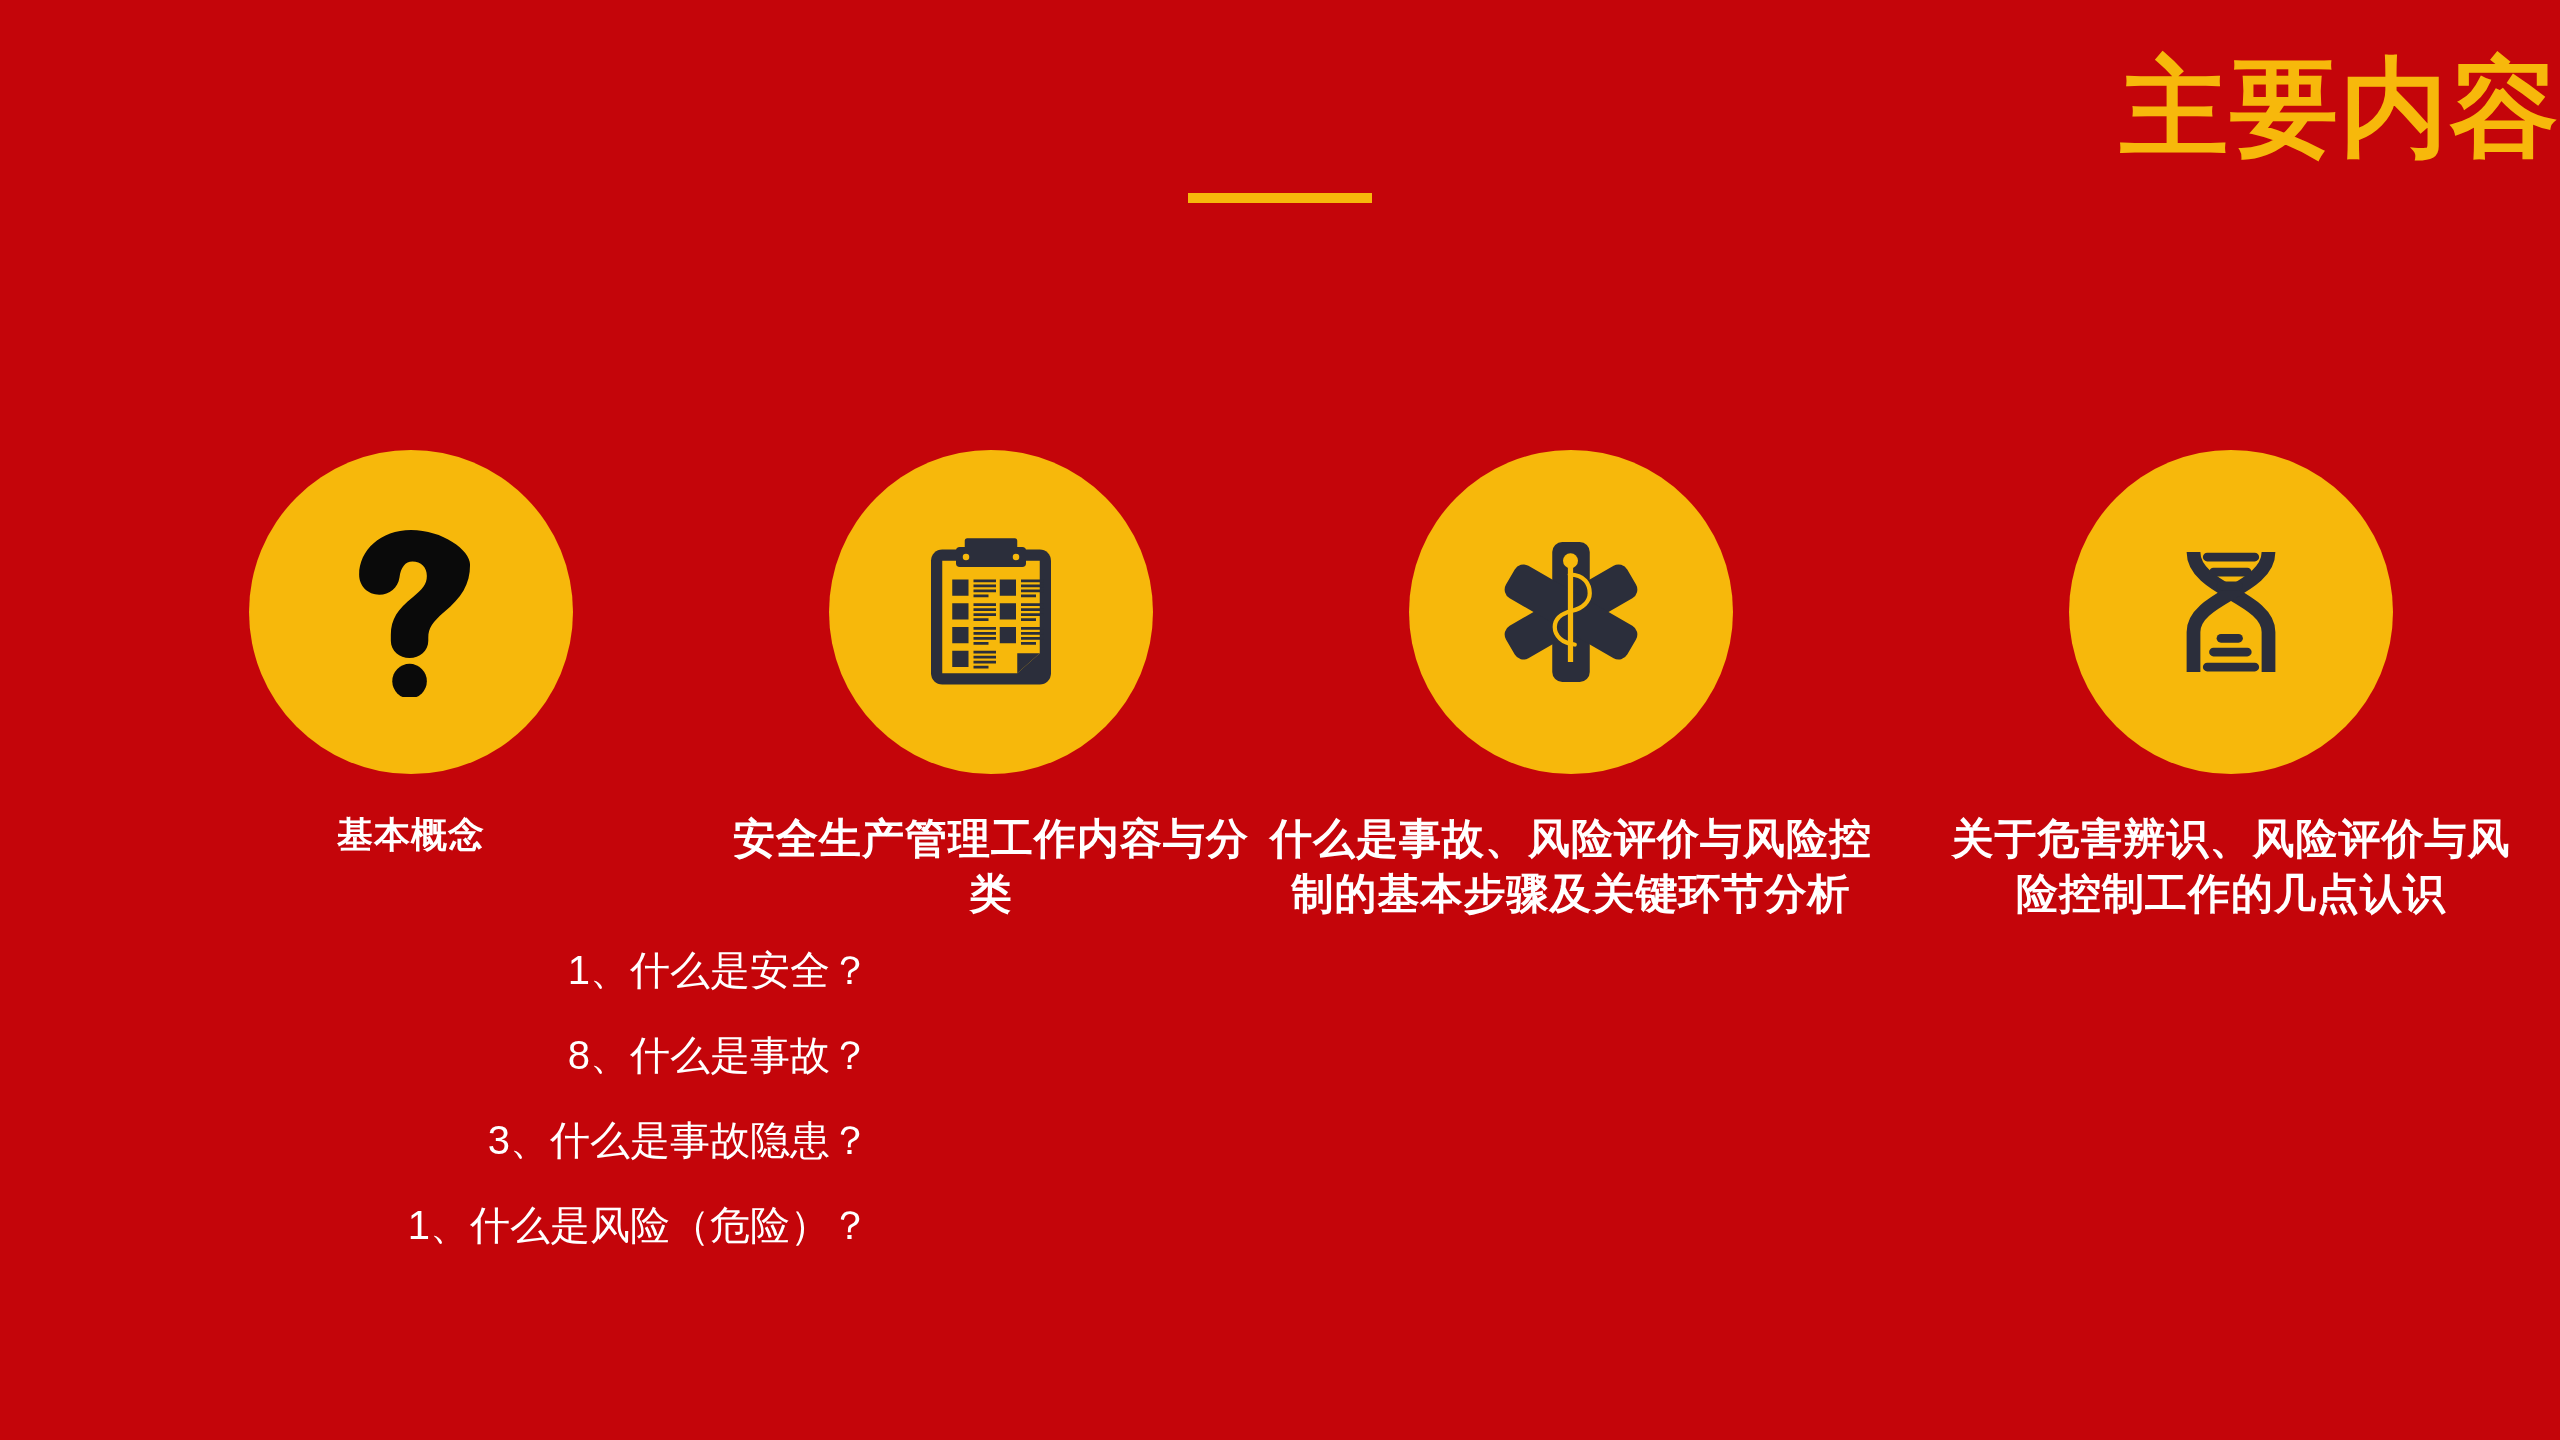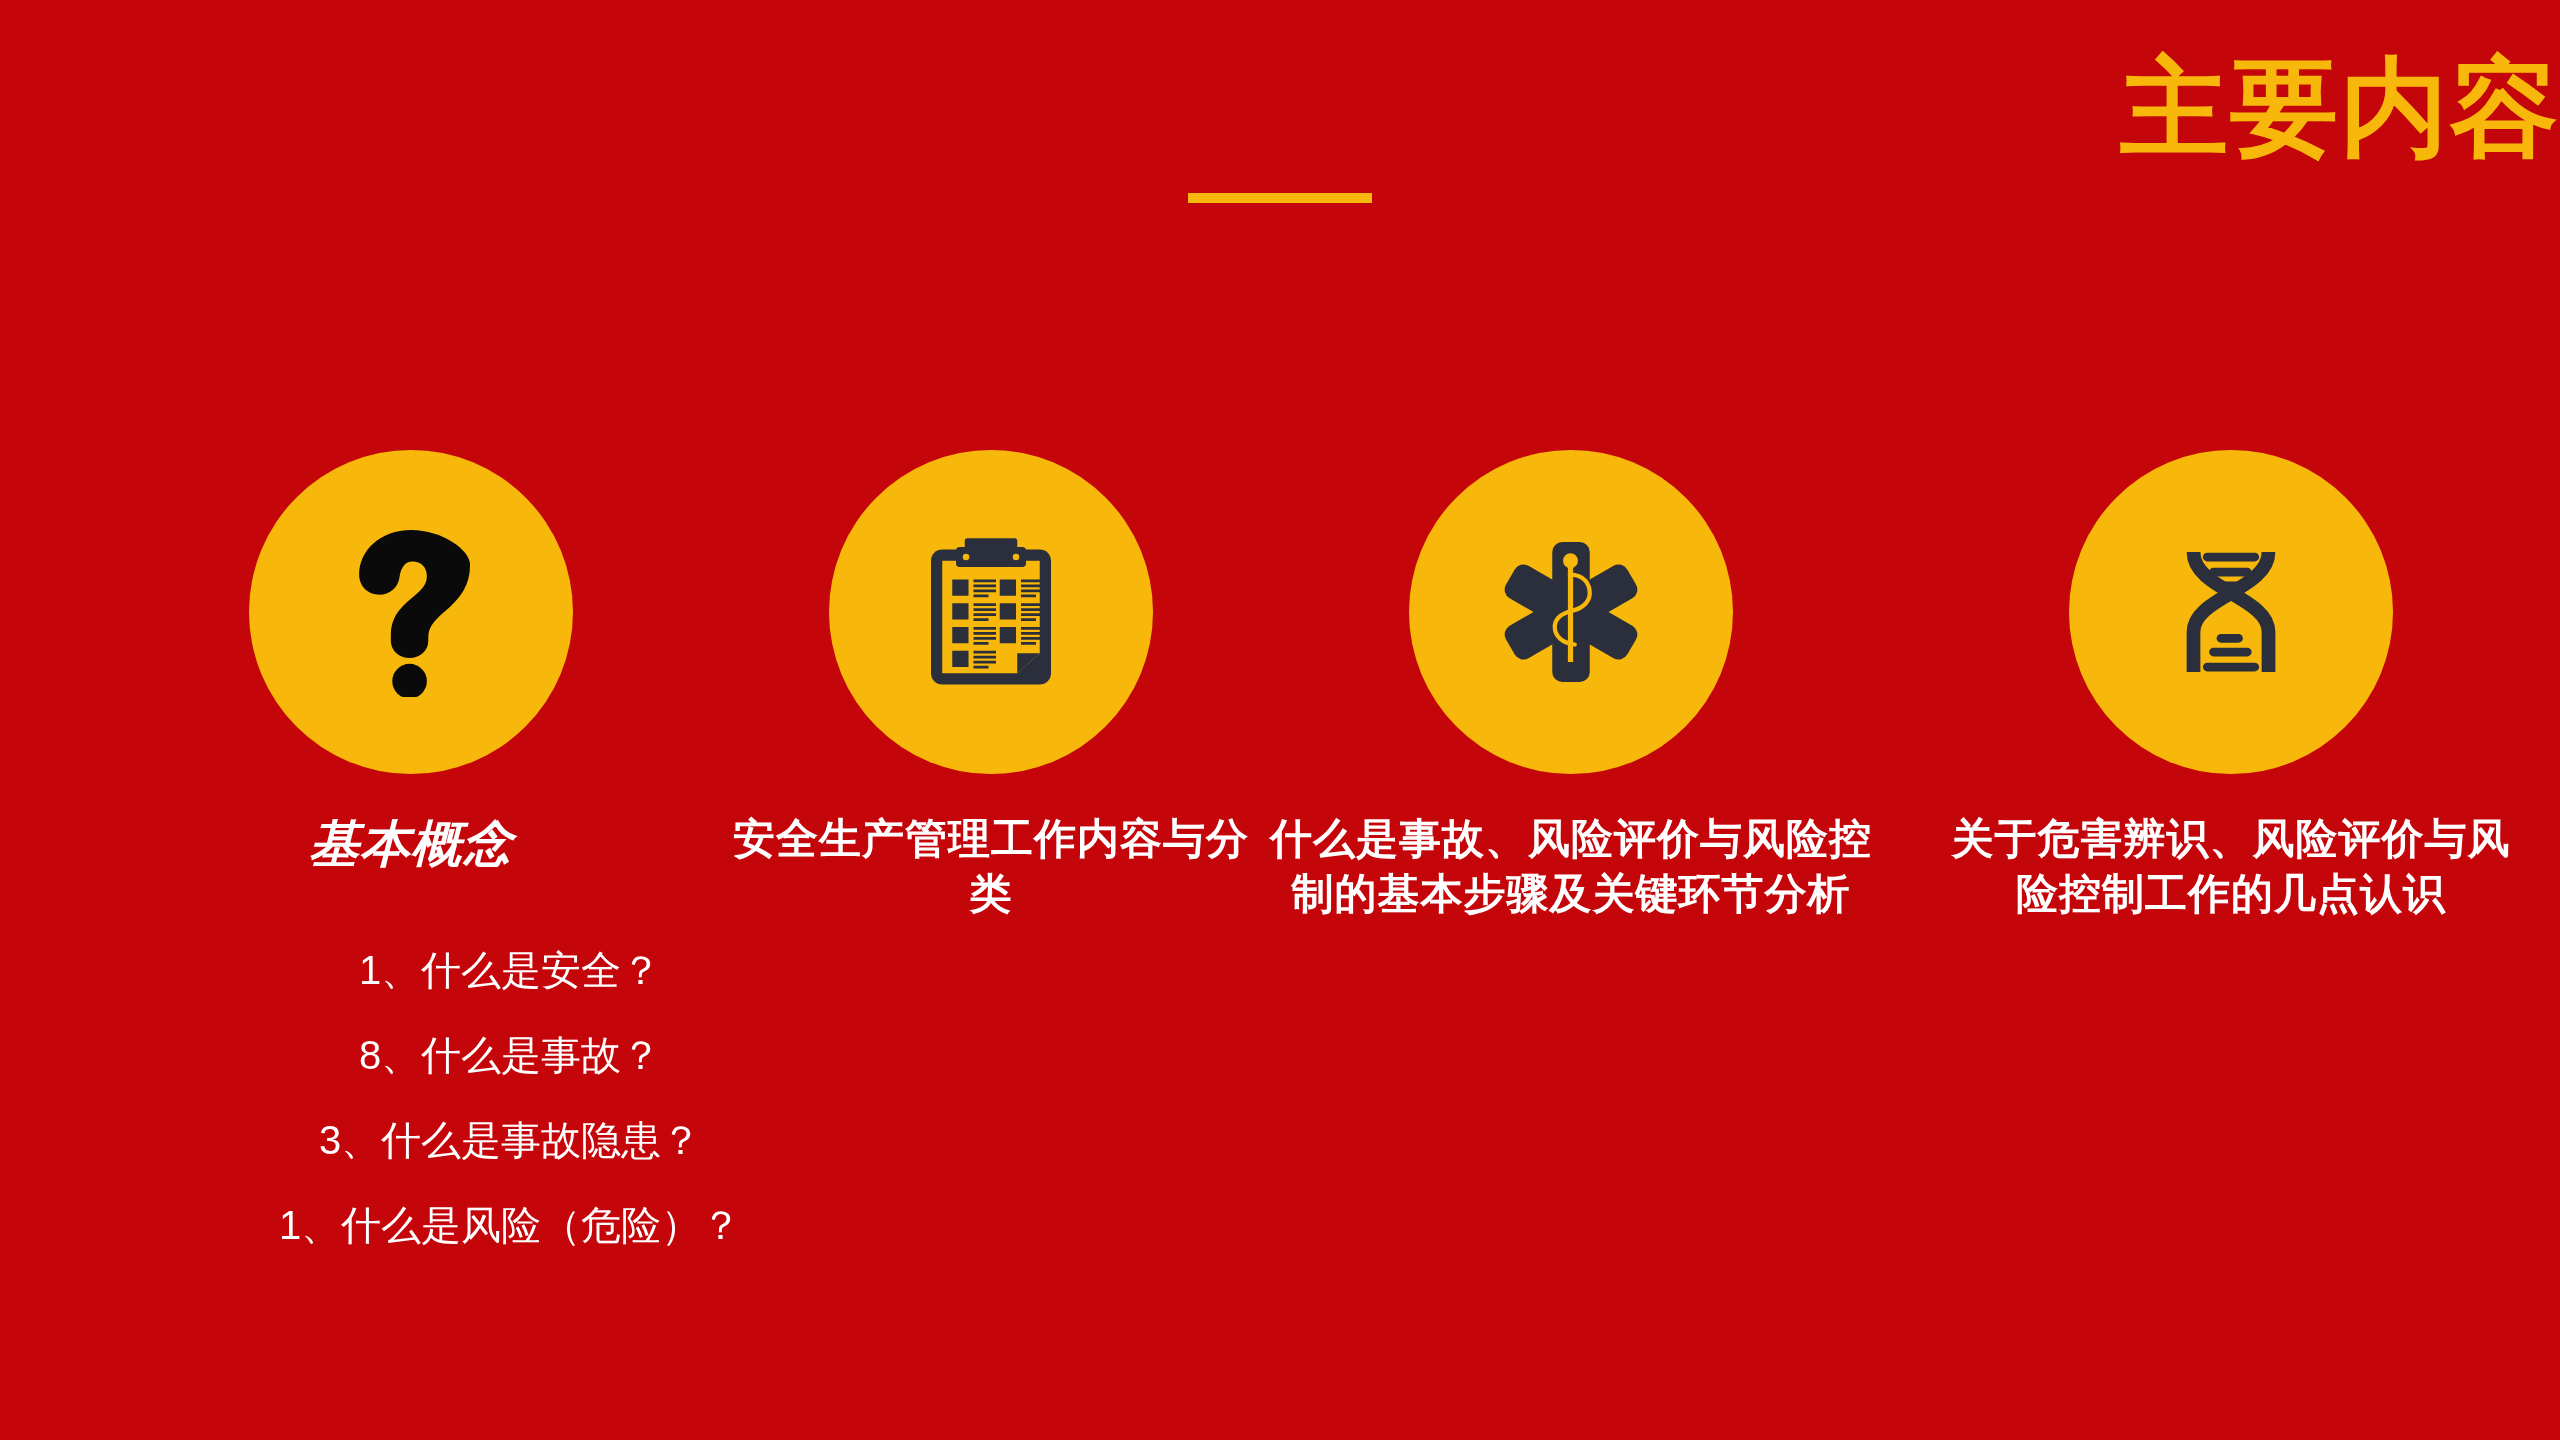--- a/index.html
+++ b/index.html
@@ -70,36 +70,36 @@
   .circle svg { display: block; }
 
   .col-heading {
     color: #ffffff;
     font-weight: bold;
     font-size: 42px;
     line-height: 1.30;
     margin-top: 38px;
     letter-spacing: 1px;
   }
-  .col-1 .col-heading { font-size: 50px; font-style: italic; }
+  .col-1 .col-heading { font-size: 36px; }
 
   
   .bullets {
     position: absolute;
     left: 150px;
     top: 950px;
     width: 720px;
   }
   .bullet-item {
     color: #ffffff;
     font-size: 40px;
     line-height: 1.0;
     margin-bottom: 45px;
     white-space: nowrap;
-    text-align: center;
+    text-align: right;
   }
 </style>
 </head>
 <body>
 
 <div id="slide">
 
   <div class="title-block">
     <div class="slide-title">主要内容</div>
     <div class="title-underline"></div>

